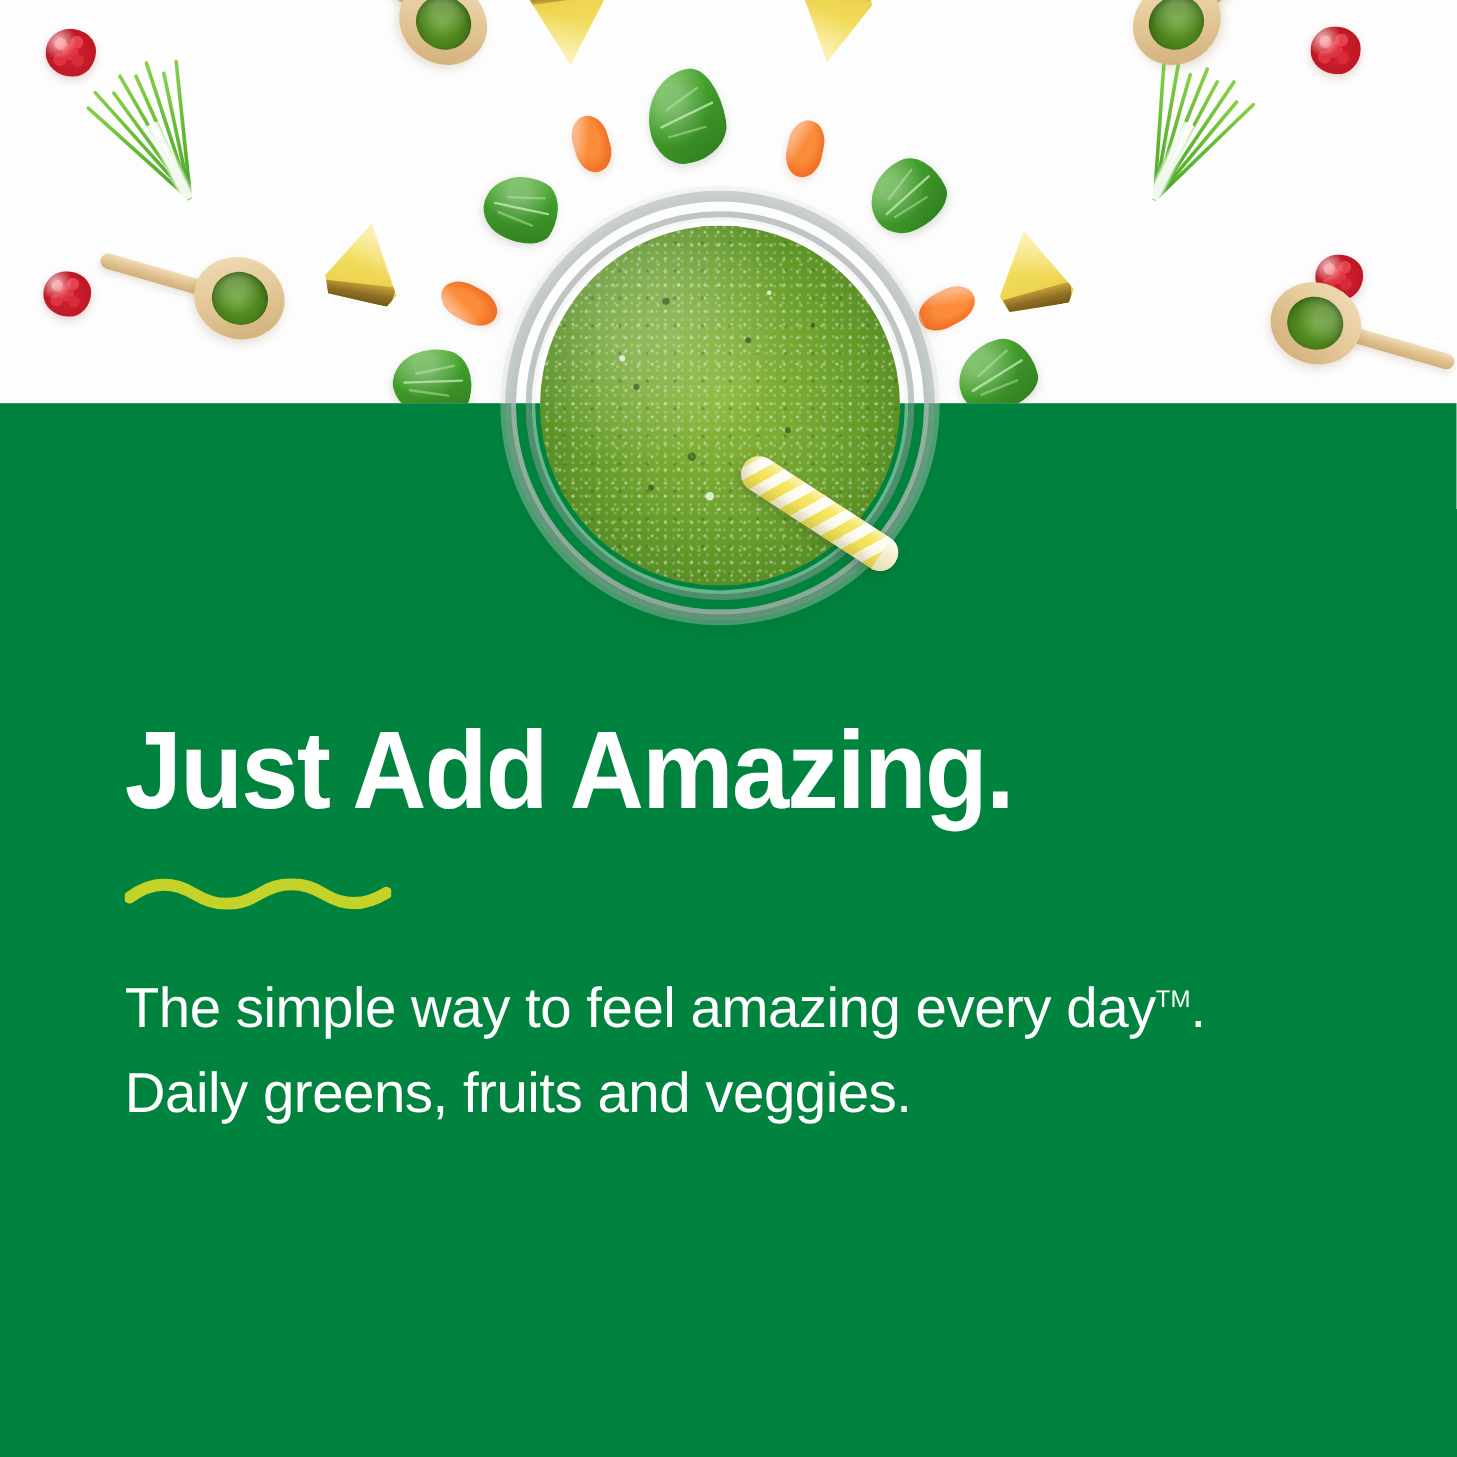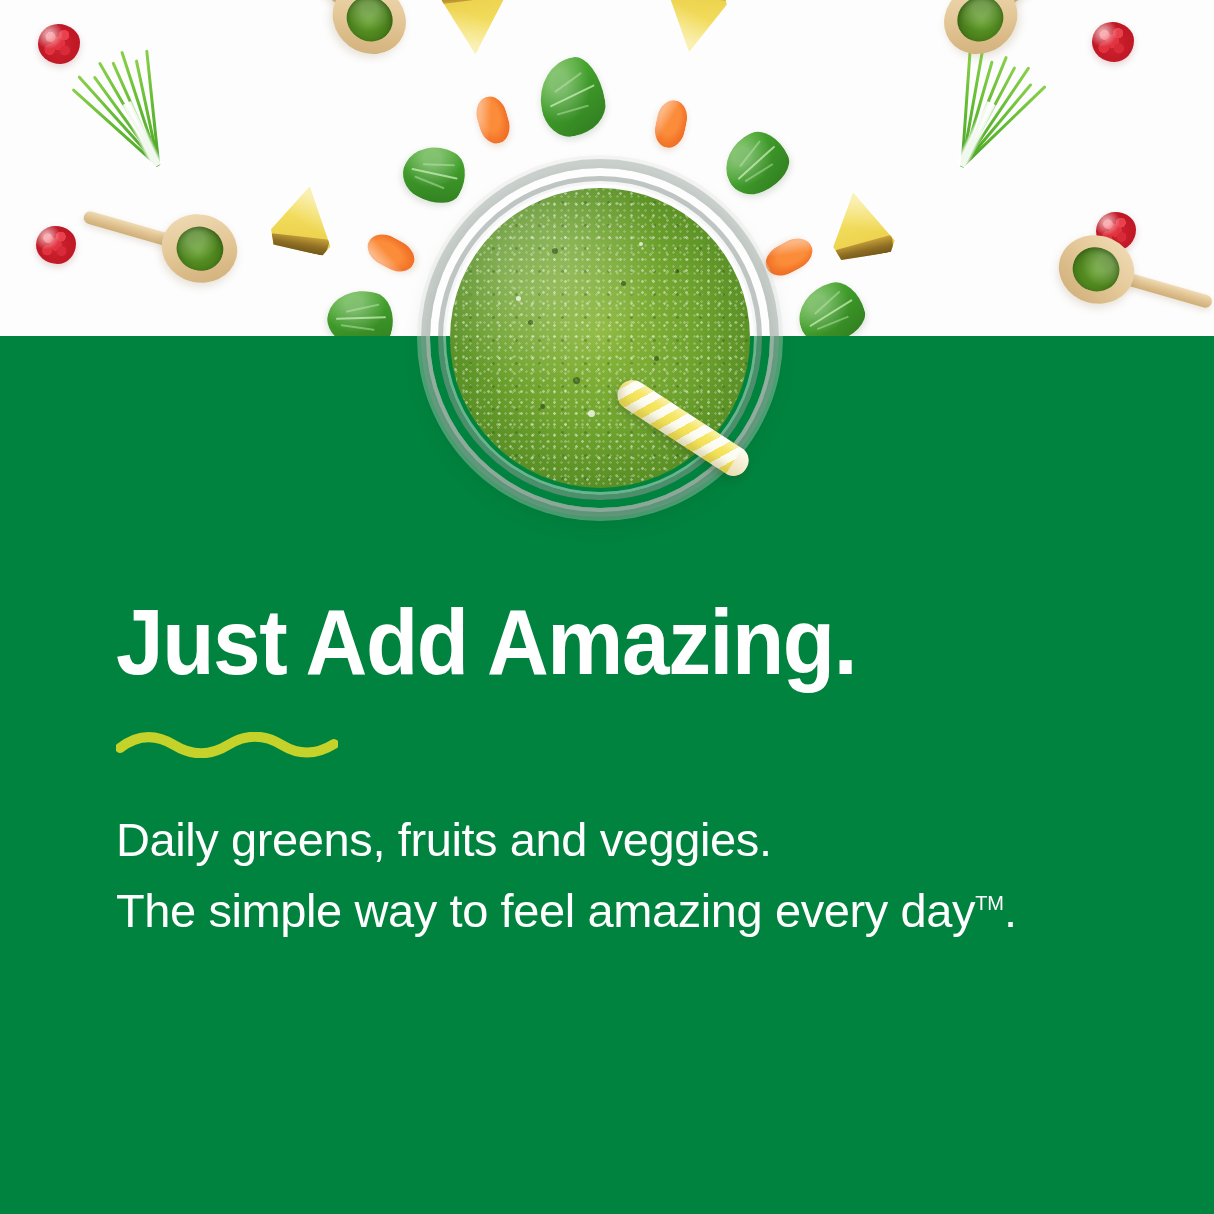--- a/index.html
+++ b/index.html
@@ -196,21 +196,21 @@
       0 4px 9px rgba(40,70,30,.28);
   }
   .straw .cap{
     position:absolute;right:0;top:0;width:14px;height:30px;
     border-radius:0 15px 15px 0;
     background:linear-gradient(180deg,#fffdf0 0%,#e9dcae 100%);
   }
 
   
   .copy{
-    position:absolute;left:116px;top:596px;width:1020px;
+    position:absolute;left:104px;top:596px;width:1020px;
   }
   .headline{
     margin:0;
     color:#ffffff;
     font-family:"Liberation Sans","DejaVu Sans",sans-serif;
     font-weight:700;
     font-size:92px;
     line-height:1.0;
     letter-spacing:-1.5px;
     transform:scaleX(.93);
@@ -370,18 +370,18 @@
 
   <div class="copy">
 
     <h1 class="headline">Just Add Amazing.</h1>
 
     <svg class="squiggle" viewBox="0 0 222 26" preserveAspectRatio="none" aria-hidden="true">
       <path d="M4 16 C 22 2, 40 2, 58 13 S 94 24, 112 13 S 148 2, 166 13 S 202 22, 218 12" fill="none" stroke="#c4d22a" stroke-width="10" stroke-linecap="round"></path>
     </svg>
 
     <div class="subcopy">
+      <span class="line"><span id="sub2">The simple way to feel amazing every day<span class="tm">TM</span>.</span></span>
       <span class="line">Daily greens, fruits and veggies.</span>
-      <span class="line"><span id="sub2">The simple way to feel amazing every day<span class="tm">TM</span>.</span></span>
     </div>
 
   </div>
 </div>
 
 </body></html>

